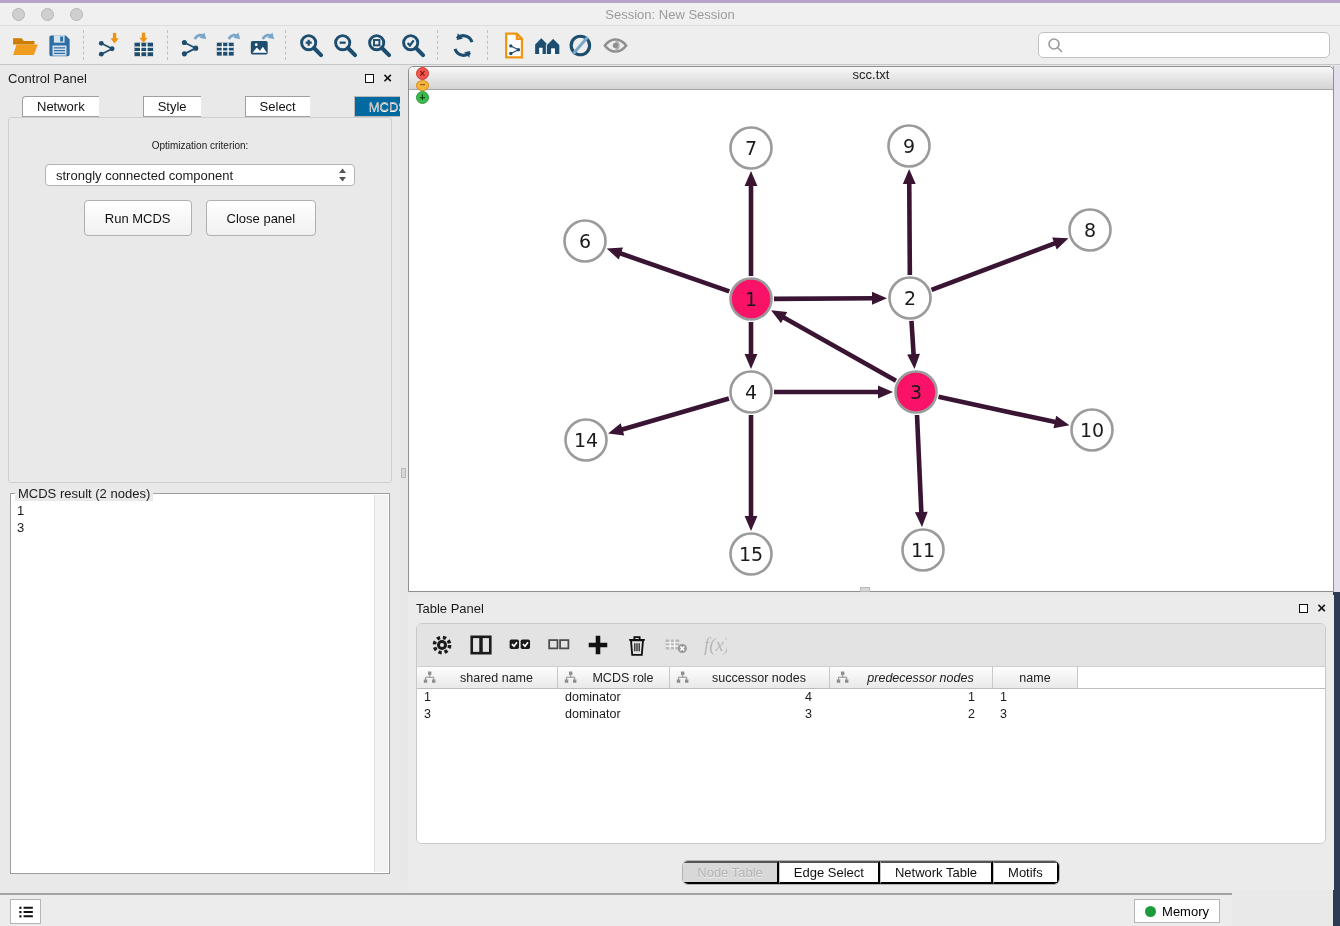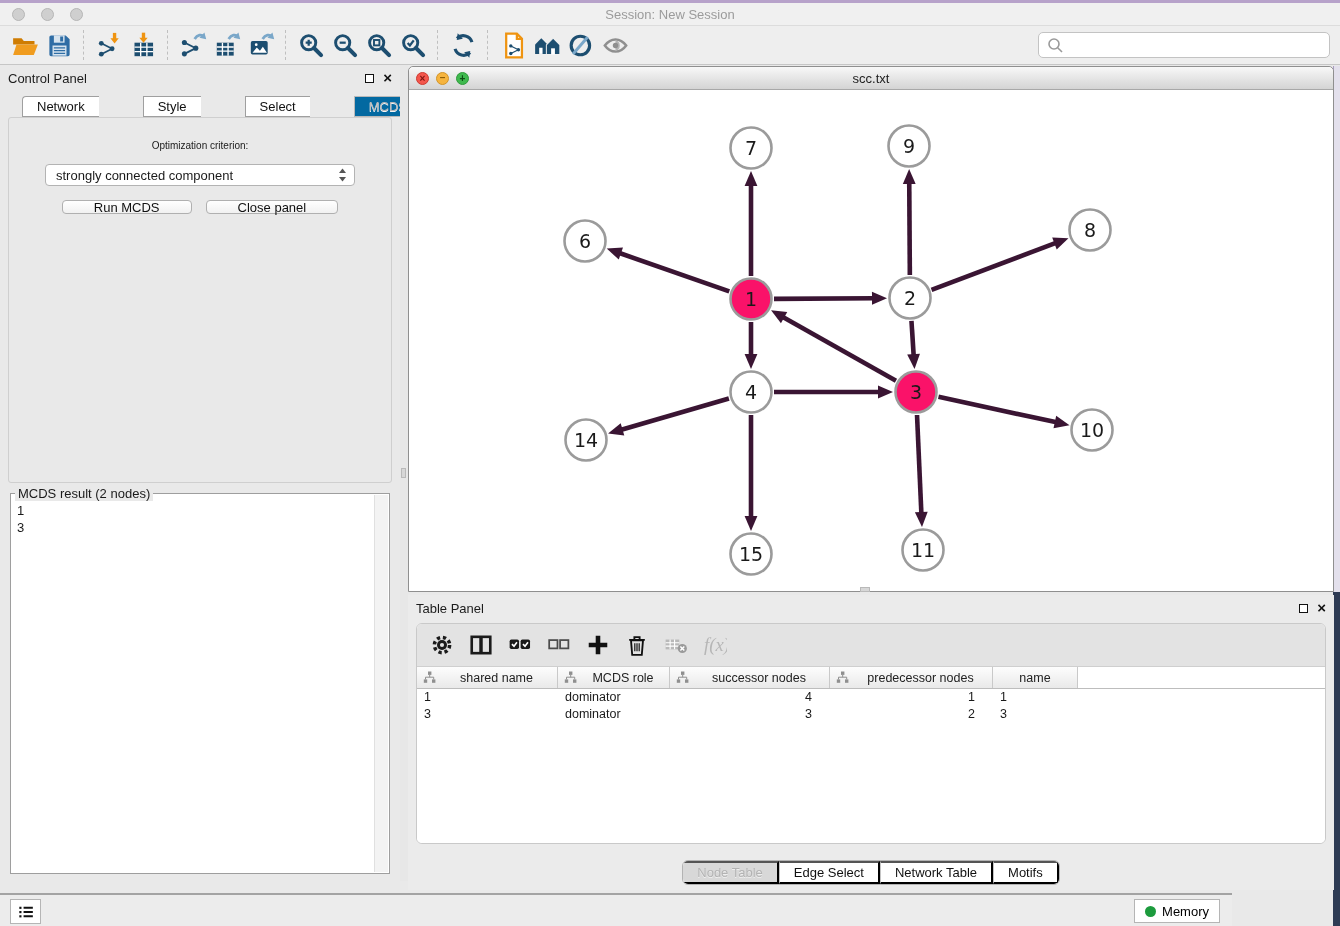--- a/index.html
+++ b/index.html
@@ -41,41 +41,41 @@
   .ctab.sel{background:#0369a1;color:#b9b9b9;text-shadow:0 1px 0 #f5f5f5;border:1px solid #b9b9b9;
     border-radius:0 5px 5px 0;}
   #ctab-content{position:absolute;left:8px;right:8px;top:52px;height:364px;border:1px solid #cfcfcf;
     border-radius:3px;background:#e9e9e9;text-align:center;}
   #opt-label{margin-top:22px;font-size:10px;}
   #criterion-select{margin:13px auto 0 auto;width:310px;height:22px;background:#fff;border:1px solid #b3b3b3;
     border-radius:4px;display:flex;align-items:center;padding:0 6px 0 10px;box-sizing:border-box;text-align:left;}
   #criterion-value{flex:1;font-size:13px;}
   .stepper svg{display:block;}
   #cp-buttons{margin-top:14px;display:flex;justify-content:center;gap:14px;}
-  .pbtn{height:14px;padding:0 31px;background:linear-gradient(#ffffff,#f1f1f1);border:1px solid #b0b0b0;
+  .pbtn{height:36px;padding:0 20px;background:linear-gradient(#ffffff,#f1f1f1);border:1px solid #b0b0b0;
     border-radius:4px;font:13px "Liberation Sans",sans-serif;color:#111;display:flex;align-items:center;}
   #result-box{position:absolute;left:10px;right:10px;top:428px;bottom:7px;border:1px solid #9e9e9e;
     background:#fff;}
   #result-legend{position:absolute;top:-8px;left:4px;background:#e9e9e9;padding:0 3px;font-size:13px;}
   #result-text{position:absolute;left:6px;top:8px;right:18px;bottom:2px;white-space:pre;font:13px "Liberation Sans",sans-serif;line-height:17px;overflow:hidden;}
   #result-scroll{position:absolute;right:1px;top:1px;bottom:1px;width:13px;background:#f3f3f3;border-left:1px solid #e0e0e0;}
 
   
   #v-split{position:absolute;left:400px;top:65px;width:8px;height:816px;background:#e7e7e7;}
   .split-handle{position:absolute;background:#d7d7d7;border:1px solid #b9b9b9;box-sizing:border-box;}
 
   
   #desk-strip-top{position:absolute;left:1333px;top:66px;width:7px;height:526px;background:#e3e0ec;border-left:1px solid #a99cc0;}
   #desk-strip-bot{position:absolute;left:1333px;top:592px;width:7px;height:334px;background:#2e3b54;}
 
   
   #network-window{position:absolute;left:408px;top:66px;width:926px;height:526px;background:#fff;
     border:1px solid #8f8f8f;border-radius:5px 5px 0 0;box-sizing:border-box;}
   #net-titlebar{height:22px;background:linear-gradient(#f8f8f8,#d4d4d4);border-bottom:1px solid #a8a8a8;
-    border-radius:5px 5px 0 0;position:relative;display:flex;align-items:center;}
+    border-radius:5px 5px 0 0;position:relative;display:flex;flex-direction:column;}
   .tl{width:13px;height:13px;border-radius:50%;margin-left:7px;box-sizing:border-box;
     display:flex;align-items:center;justify-content:center;font-size:10px;font-weight:700;}
   .tl.red{background:#f3564c;border:1px solid #ce3a30;color:#7e1410;}
   .tl.red::after{content:"×";}
   .tl.yellow{background:#f6b43e;border:1px solid #d29428;color:#8a5c07;}
   .tl.yellow::after{content:"–";margin-top:-2px;}
   .tl.green{background:#3fb94e;border:1px solid #2f9a3c;color:#0c4d14;}
   .tl.green::after{content:"+";}
   #net-title{position:absolute;left:0;right:0;text-align:center;font-size:13px;color:#1d1d1d;}
   #graph{display:block;}
@@ -520,21 +520,21 @@
             <span class="hicon">
               <svg width="13" height="13" viewBox="0 0 13 13">
                 <rect x="5" y="0.5" width="3.4" height="3.4" fill="#8f8f8f"></rect>
                 <rect x="0.8" y="8.4" width="3.4" height="3.4" fill="#8f8f8f"></rect>
                 <rect x="9" y="8.4" width="3.4" height="3.4" fill="#8f8f8f"></rect>
                 <path d="M6.7 4v2.2M2.5 8.4V6.2h8.2v2.2" fill="none" stroke="#8f8f8f" stroke-width="1"></path>
               </svg>
             </span>
             <span class="hlabel">successor nodes</span>
           </div>
-          <div class="th" style="width: 163px;">
+          <div class="th" style="width: 163px; font-style: italic;">
             <span class="hicon">
               <svg width="13" height="13" viewBox="0 0 13 13">
                 <rect x="5" y="0.5" width="3.4" height="3.4" fill="#8f8f8f"></rect>
                 <rect x="0.8" y="8.4" width="3.4" height="3.4" fill="#8f8f8f"></rect>
                 <rect x="9" y="8.4" width="3.4" height="3.4" fill="#8f8f8f"></rect>
                 <path d="M6.7 4v2.2M2.5 8.4V6.2h8.2v2.2" fill="none" stroke="#8f8f8f" stroke-width="1"></path>
               </svg>
             </span>
             <span class="hlabel">predecessor nodes</span>
           </div>

